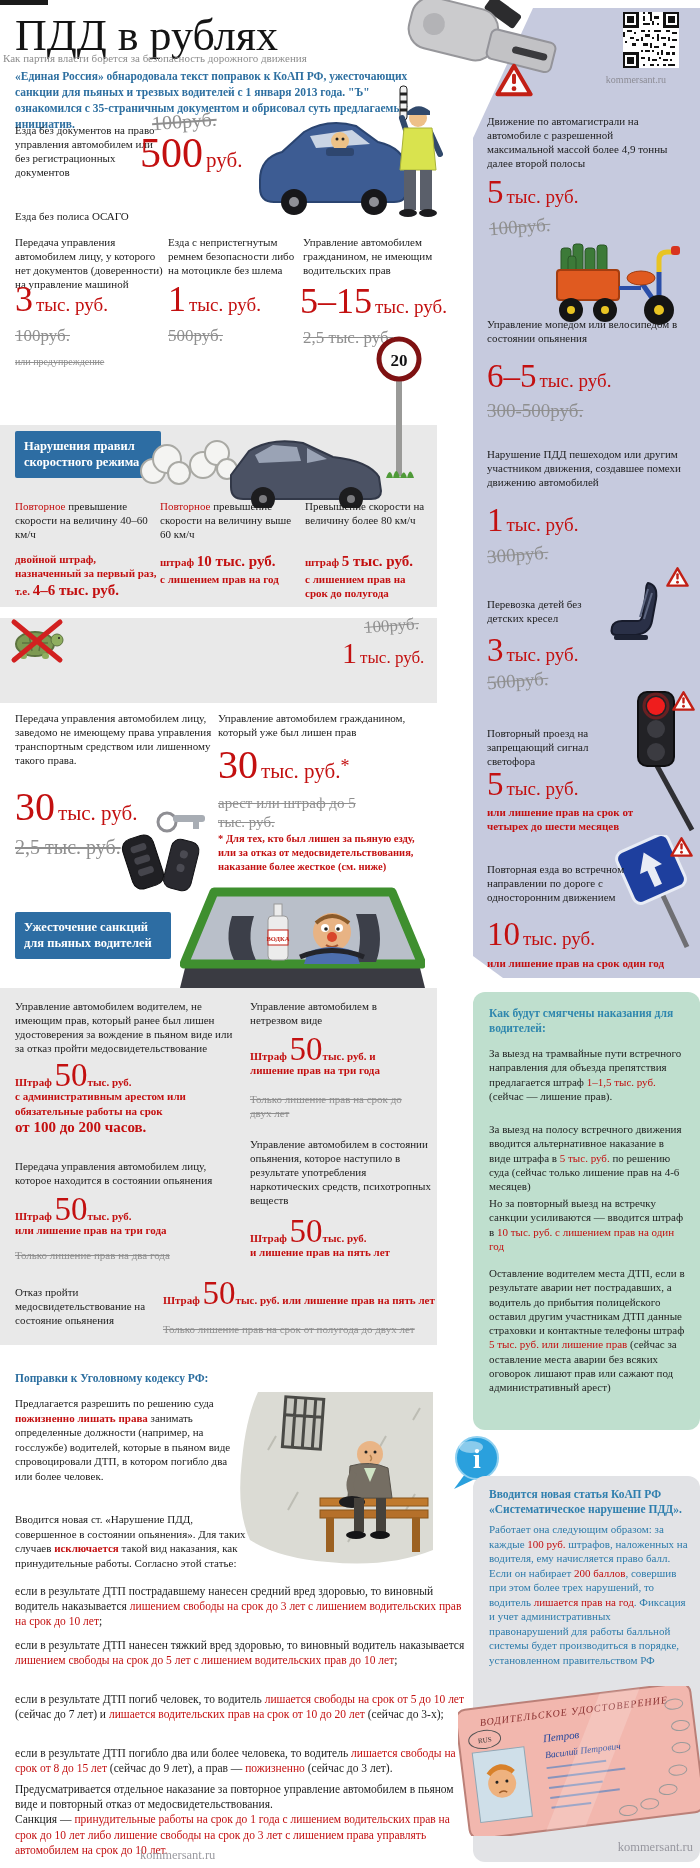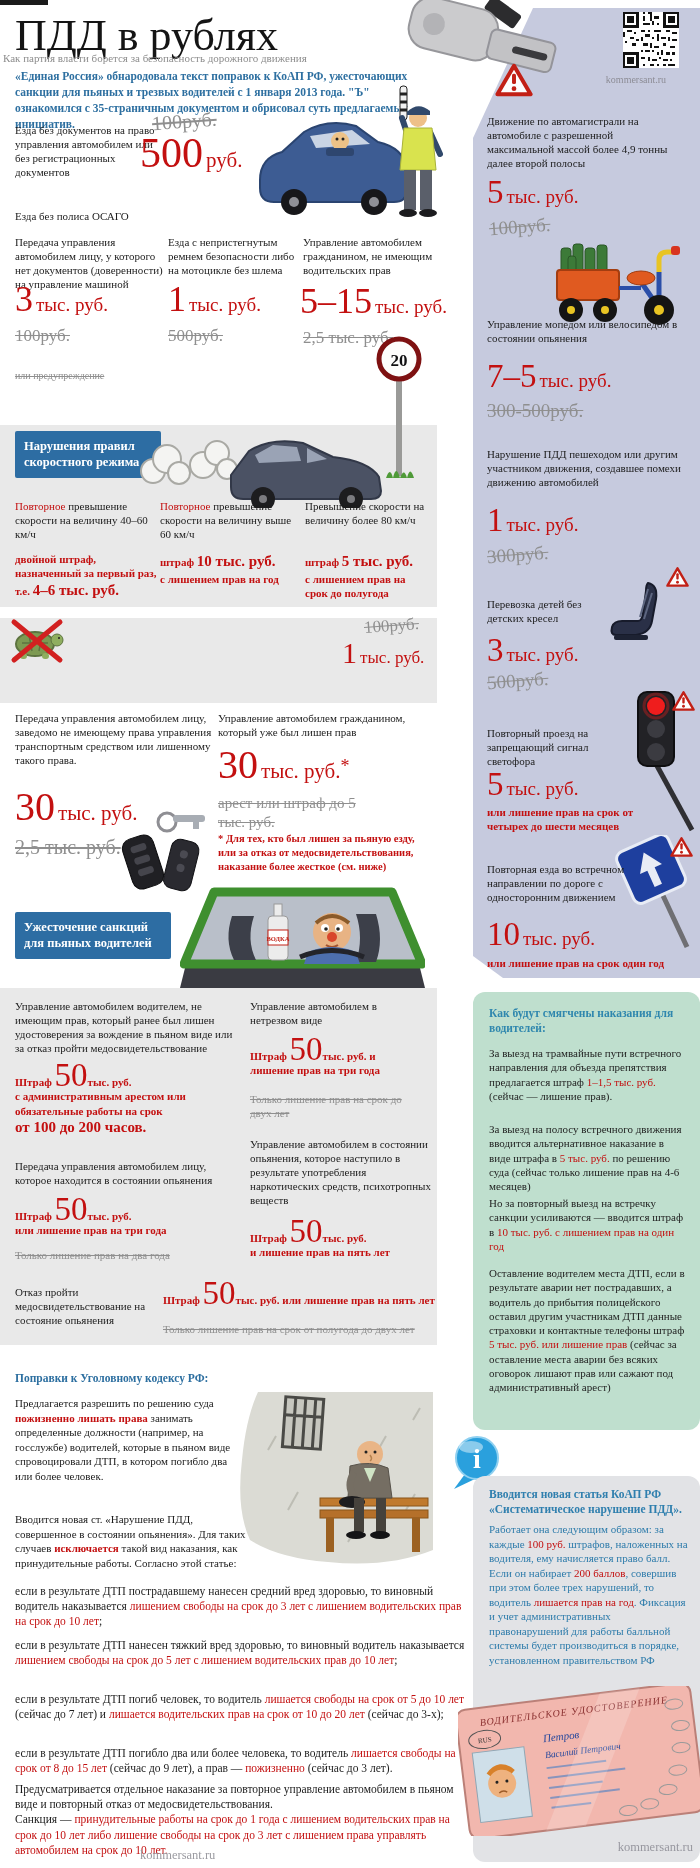--- a/index.html
+++ b/index.html
@@ -36,21 +36,21 @@
   #cop{left:252px;top:84px;width:196px;height:152px}
   #docs-lbl{left:15px;top:124px;width:150px}
   #docs-old{left:152px;top:110px}
   #docs-big{left:140px;top:136px}
   #docs-lbl2{left:15px;top:210px;width:170px}
   #r1c1-lbl{left:15px;top:236px;width:152px}
   #r1c2-lbl{left:168px;top:236px;width:128px}
   #r1c3-lbl{left:303px;top:236px;width:140px}
   #r1c1-big{left:15px;top:284px}#r1c2-big{left:168px;top:284px}#r1c3-big{left:300px;top:286px}
   #r1c1-old{left:15px;top:326px}#r1c2-old{left:168px;top:326px}#r1c3-old{left:303px;top:328px}
-  #r1c1-note{left:15px;top:370px;font-size:10px}
+  #r1c1-note{left:15px;top:356px;font-size:10px}
   #panelA{top:425px;height:182px}
   #bannerA{left:15px;top:431px;width:128px}
   #spcar{left:135px;top:413px;width:265px;height:95px}
   #sign20{left:376px;top:336px;width:46px;height:148px}
   #spc1-lbl{left:15px;top:500px;width:142px}
   #spc2-lbl{left:160px;top:500px;width:138px}
   #spc3-lbl{left:305px;top:500px;width:120px}
   #spc1-fine{left:15px;top:552px;width:142px}
   #spc2-fine{left:160px;top:552px;width:140px}
   #spc3-fine{left:305px;top:552px;width:122px}
@@ -382,21 +382,21 @@
       <circle cx="50" cy="78" r="4" fill="#e8c423"></circle>
     <path d="M64 56 L86 56" stroke="#2b4ea8" stroke-width="4"></path>
     <path d="M86 50 L104 76 M104 40 L104 76" stroke="#2b4ea8" stroke-width="5" fill="none"></path>
     <ellipse cx="86" cy="46" rx="14" ry="7" fill="#e05a20" stroke="#a33d10"></ellipse>
     <path d="M104 40 L104 28 Q104 20 112 20 L118 20" stroke="#e8c423" stroke-width="5" fill="none"></path>
     <rect x="116" y="14" width="9" height="9" rx="3" fill="#d8341f"></rect>
     <circle cx="104" cy="78" r="15" fill="#141414"></circle>
       <circle cx="104" cy="78" r="5" fill="#e8c423"></circle>
   </svg>
   <div class="lbl" id="s2-lbl">Управление мопедом или велосипедом в состоянии опьянения</div>
-  <div class="big big2" id="s2-big"><span class="n">7–5</span><span class="x">тыс. руб.</span></div>
+  <div class="big big2" id="s2-big"><span class="n">6–5</span><span class="x">тыс. руб.</span></div>
   <div class="old old19" id="s2-old">300-500руб.</div>
 
   <div class="lbl" id="s3-lbl">Нарушение ПДД пешеходом или другим участником движения, создавшее помехи движению автомобилей</div>
   <div class="big big2" id="s3-big"><span class="n">1</span><span class="x">тыс. руб.</span></div>
   <div class="old old19 tilt" id="s3-old">300руб.</div>
 
   <svg class="warn" id="warn2" viewBox="0 0 48 44">
     <path d="M24 4 L45 40 H3 Z" fill="#fdfdfd" stroke="#c22016" stroke-width="5" stroke-linejoin="round"></path>
     <rect x="21.5" y="14" width="5" height="13" rx="2" fill="#c22016"></rect>
       <circle cx="24" cy="33" r="3" fill="#c22016"></circle>

